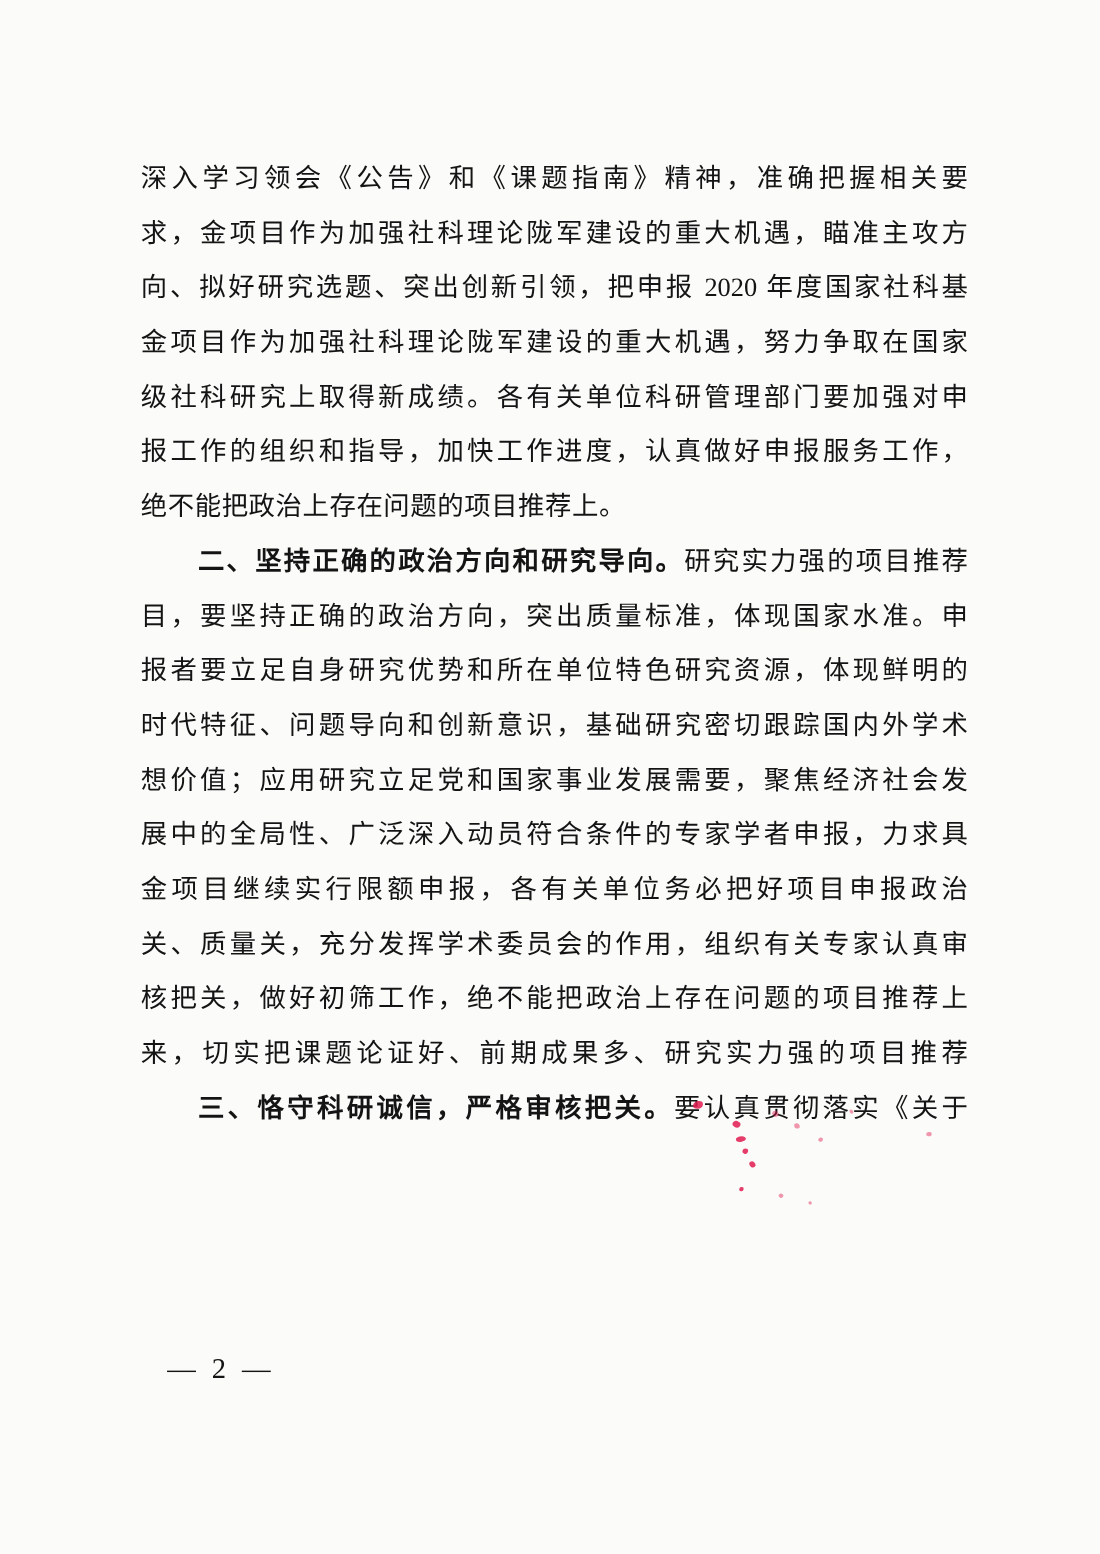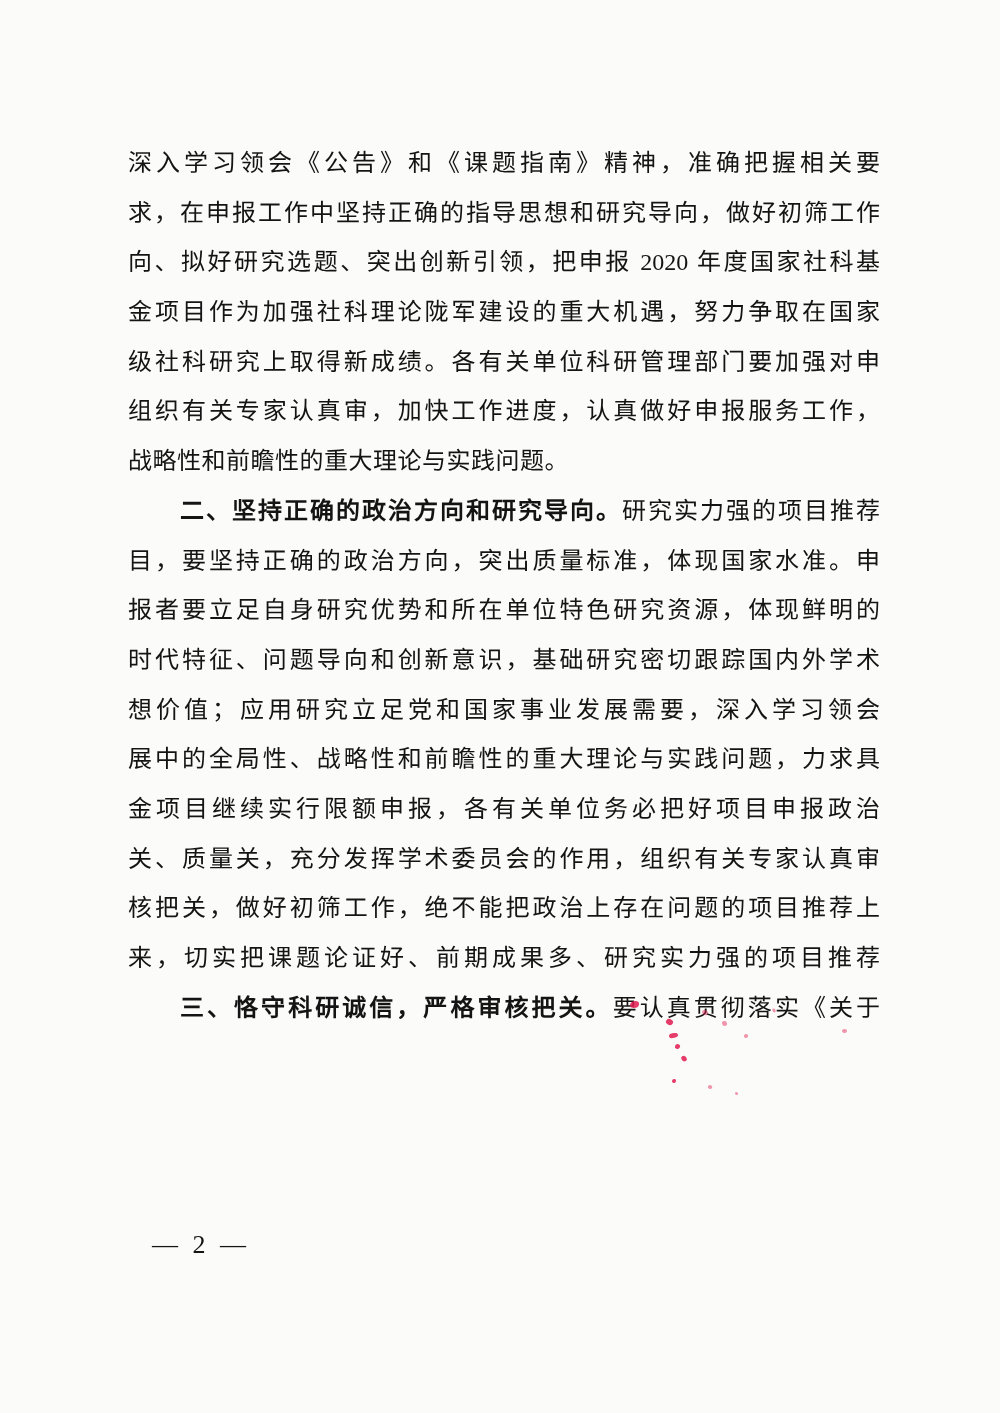--- a/index.html
+++ b/index.html
@@ -60,32 +60,32 @@
     opacity:0.85;
   }
   .speck.faint{opacity:0.45;}
 </style>
 </head>
 <body>
 
 <div class="page">
   <div class="doc-body">
       <div class="line justify"><span>深入学习领会《公告》和《课题指南》精神，准确把握相关要</span></div>
-      <div class="line justify"><span>求，在申报工作中坚持正确的指导思想和研究导向，做好初筛工作</span></div>
+      <div class="line justify"><span>求，金项目作为加强社科理论陇军建设的重大机遇，瞄准主攻方</span></div>
       <div class="line justify"><span>向、拟好研究选题、突出创新引领，把申报 2020 年度国家社科基</span></div>
       <div class="line justify"><span>金项目作为加强社科理论陇军建设的重大机遇，努力争取在国家</span></div>
       <div class="line justify"><span>级社科研究上取得新成绩。各有关单位科研管理部门要加强对申</span></div>
-      <div class="line justify"><span>组织有关专家认真审，加快工作进度，认真做好申报服务工作，</span></div>
-      <div class="line"><span>战略性和前瞻性的重大理论与实践问题。</span></div>
+      <div class="line justify"><span>报工作的组织和指导，加快工作进度，认真做好申报服务工作，</span></div>
+      <div class="line"><span>绝不能把政治上存在问题的项目推荐上。</span></div>
       <div class="line justify indent"><span class="bold">二、坚持正确的政治方向和研究导向。</span><span>研究实力强的项目推荐</span></div>
       <div class="line justify"><span>目，要坚持正确的政治方向，突出质量标准，体现国家水准。申</span></div>
       <div class="line justify"><span>报者要立足自身研究优势和所在单位特色研究资源，体现鲜明的</span></div>
       <div class="line justify"><span>时代特征、问题导向和创新意识，基础研究密切跟踪国内外学术</span></div>
-      <div class="line justify"><span>想价值；应用研究立足党和国家事业发展需要，深入学习领会</span></div>
-      <div class="line justify"><span>展中的全局性、战略性和前瞻性的重大理论与实践问题，力求具</span></div>
+      <div class="line justify"><span>想价值；应用研究立足党和国家事业发展需要，聚焦经济社会发</span></div>
+      <div class="line justify"><span>展中的全局性、广泛深入动员符合条件的专家学者申报，力求具</span></div>
       <div class="line justify"><span>金项目继续实行限额申报，各有关单位务必把好项目申报政治</span></div>
       <div class="line justify"><span>关、质量关，充分发挥学术委员会的作用，组织有关专家认真审</span></div>
       <div class="line justify"><span>核把关，做好初筛工作，绝不能把政治上存在问题的项目推荐上</span></div>
       <div class="line justify"><span>来，切实把课题论证好、前期成果多、研究实力强的项目推荐</span></div>
       <div class="line justify indent"><span class="bold">三、恪守科研诚信，严格审核把关。</span><span>要认真贯彻落实《关于</span></div>
     </div>
   <div class="footer">— 2 —</div>
   <div id="specks">
       <div class="speck" style="left: 630px; top: 1001px; width: 9px; height: 7px; transform: rotate(0deg);"></div>
       <div class="speck" style="left: 666px; top: 1019px; width: 7px; height: 6px; transform: rotate(37deg);"></div>

